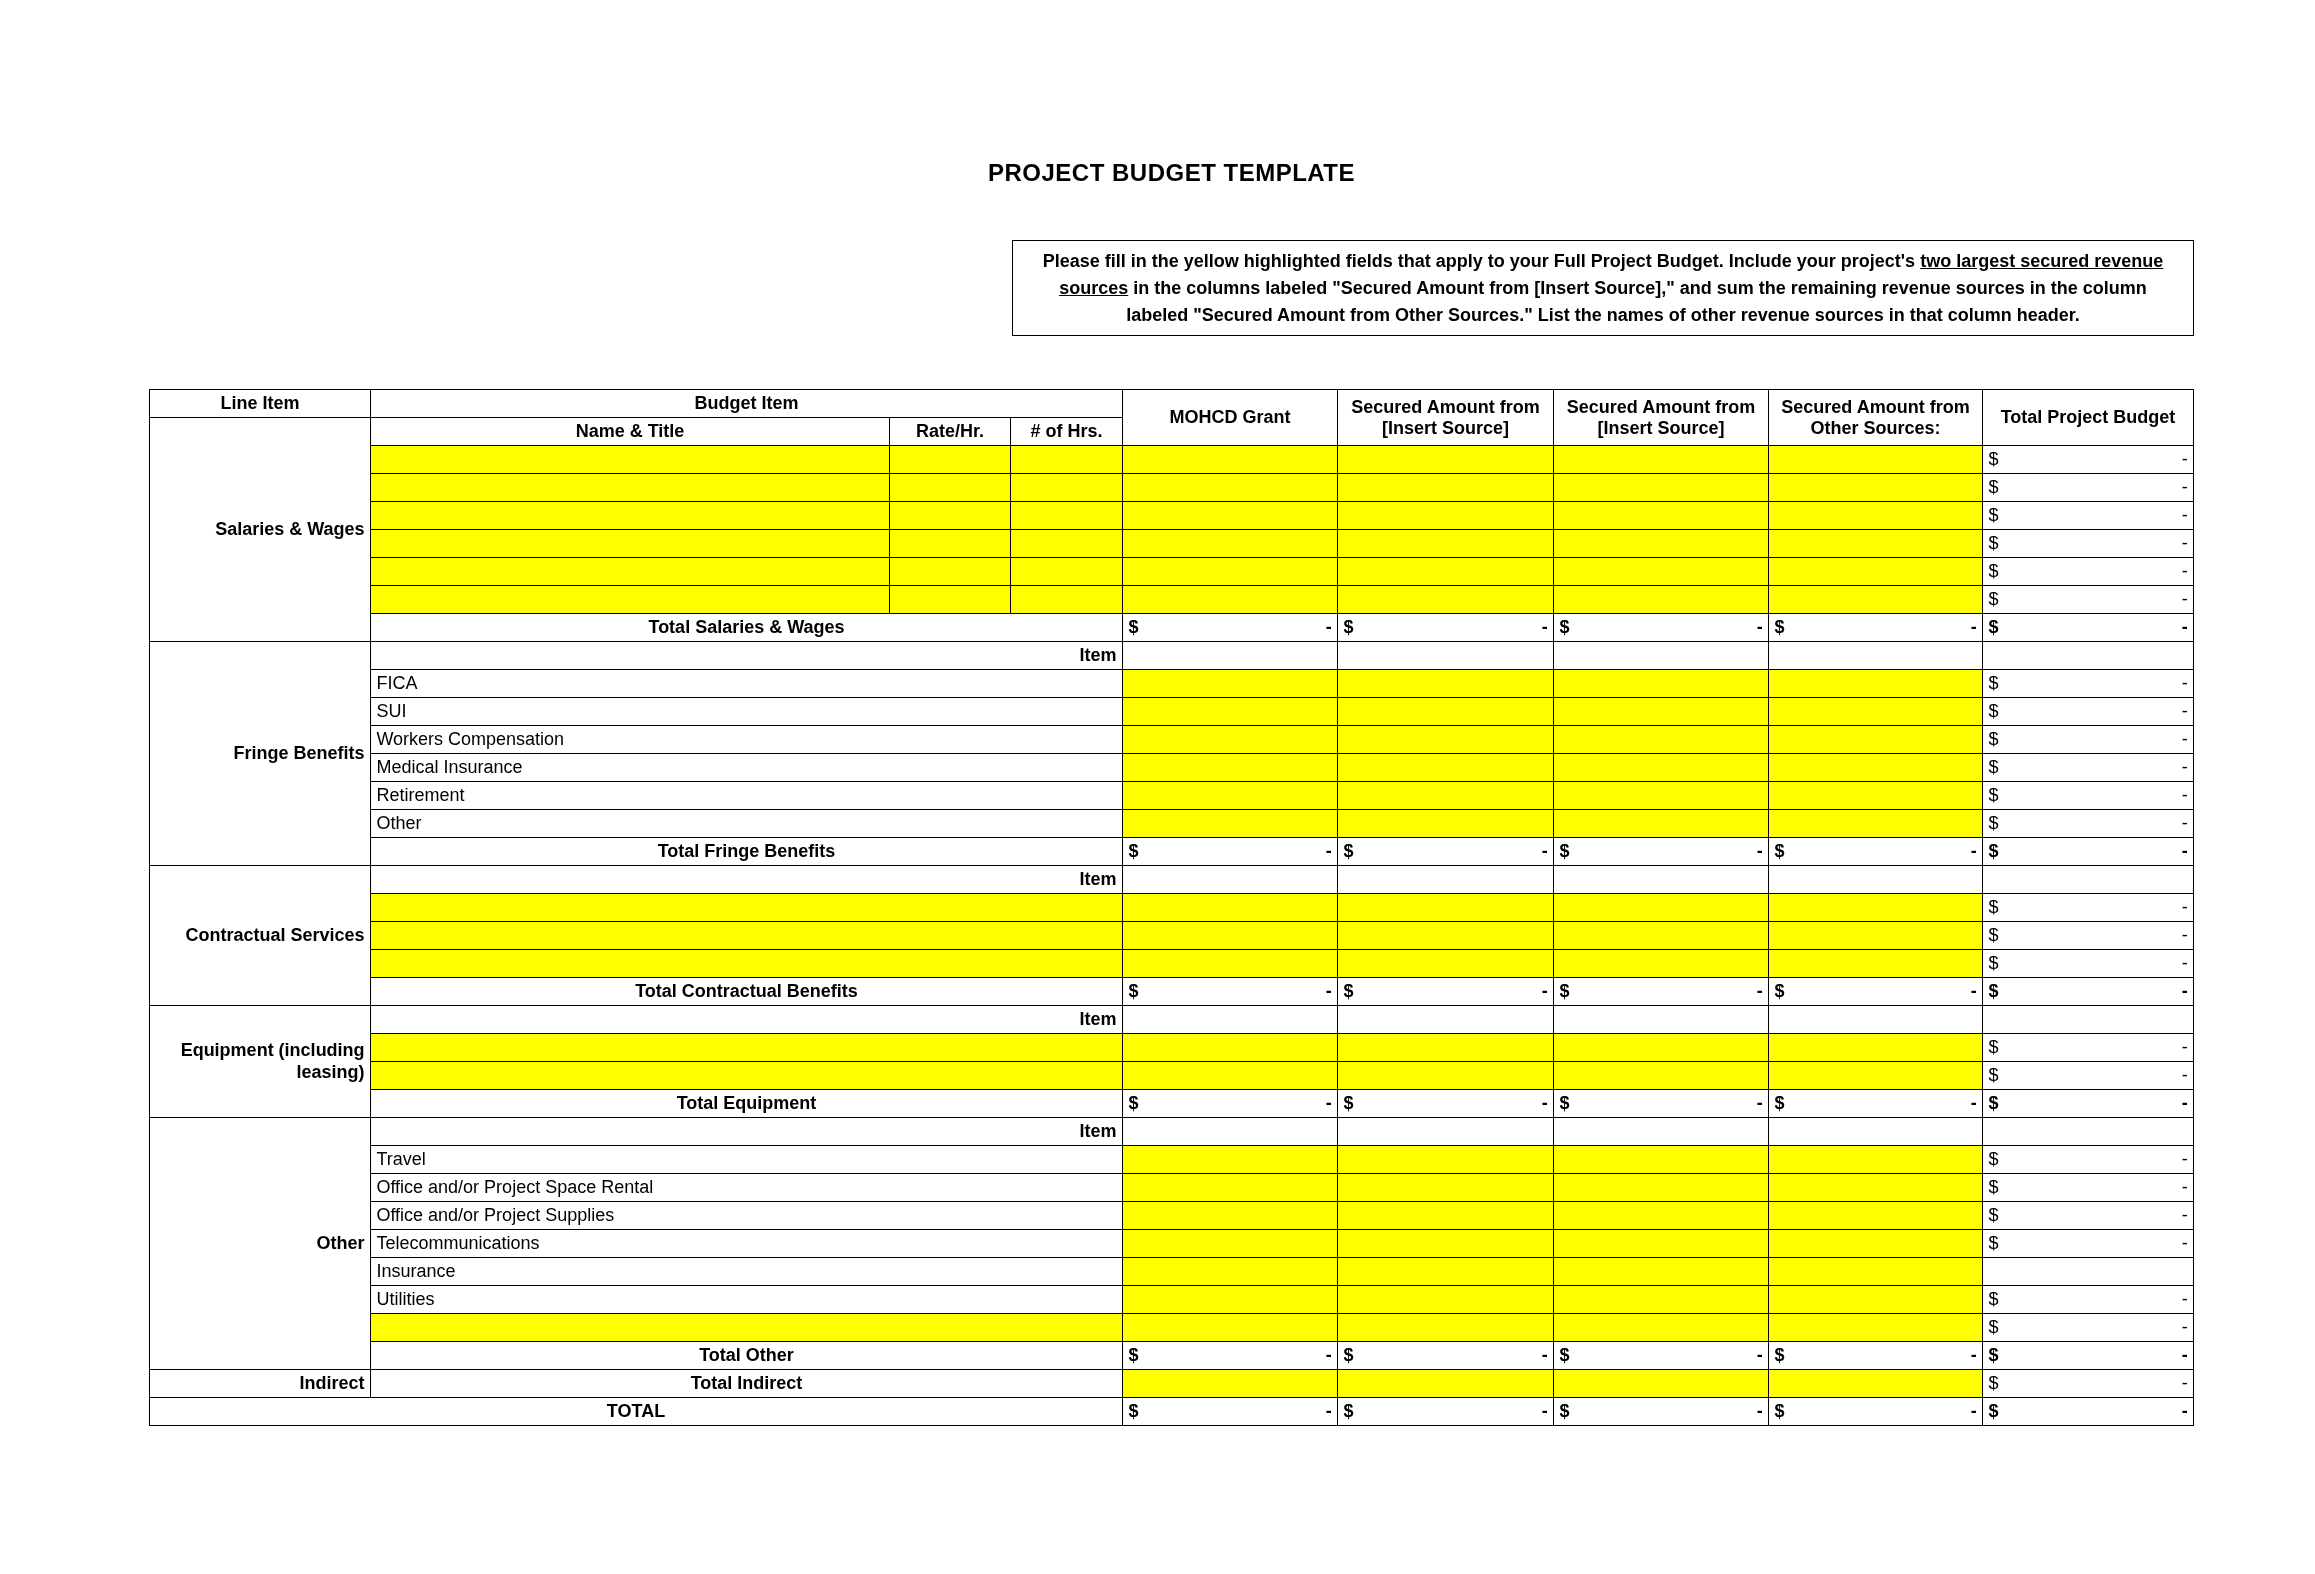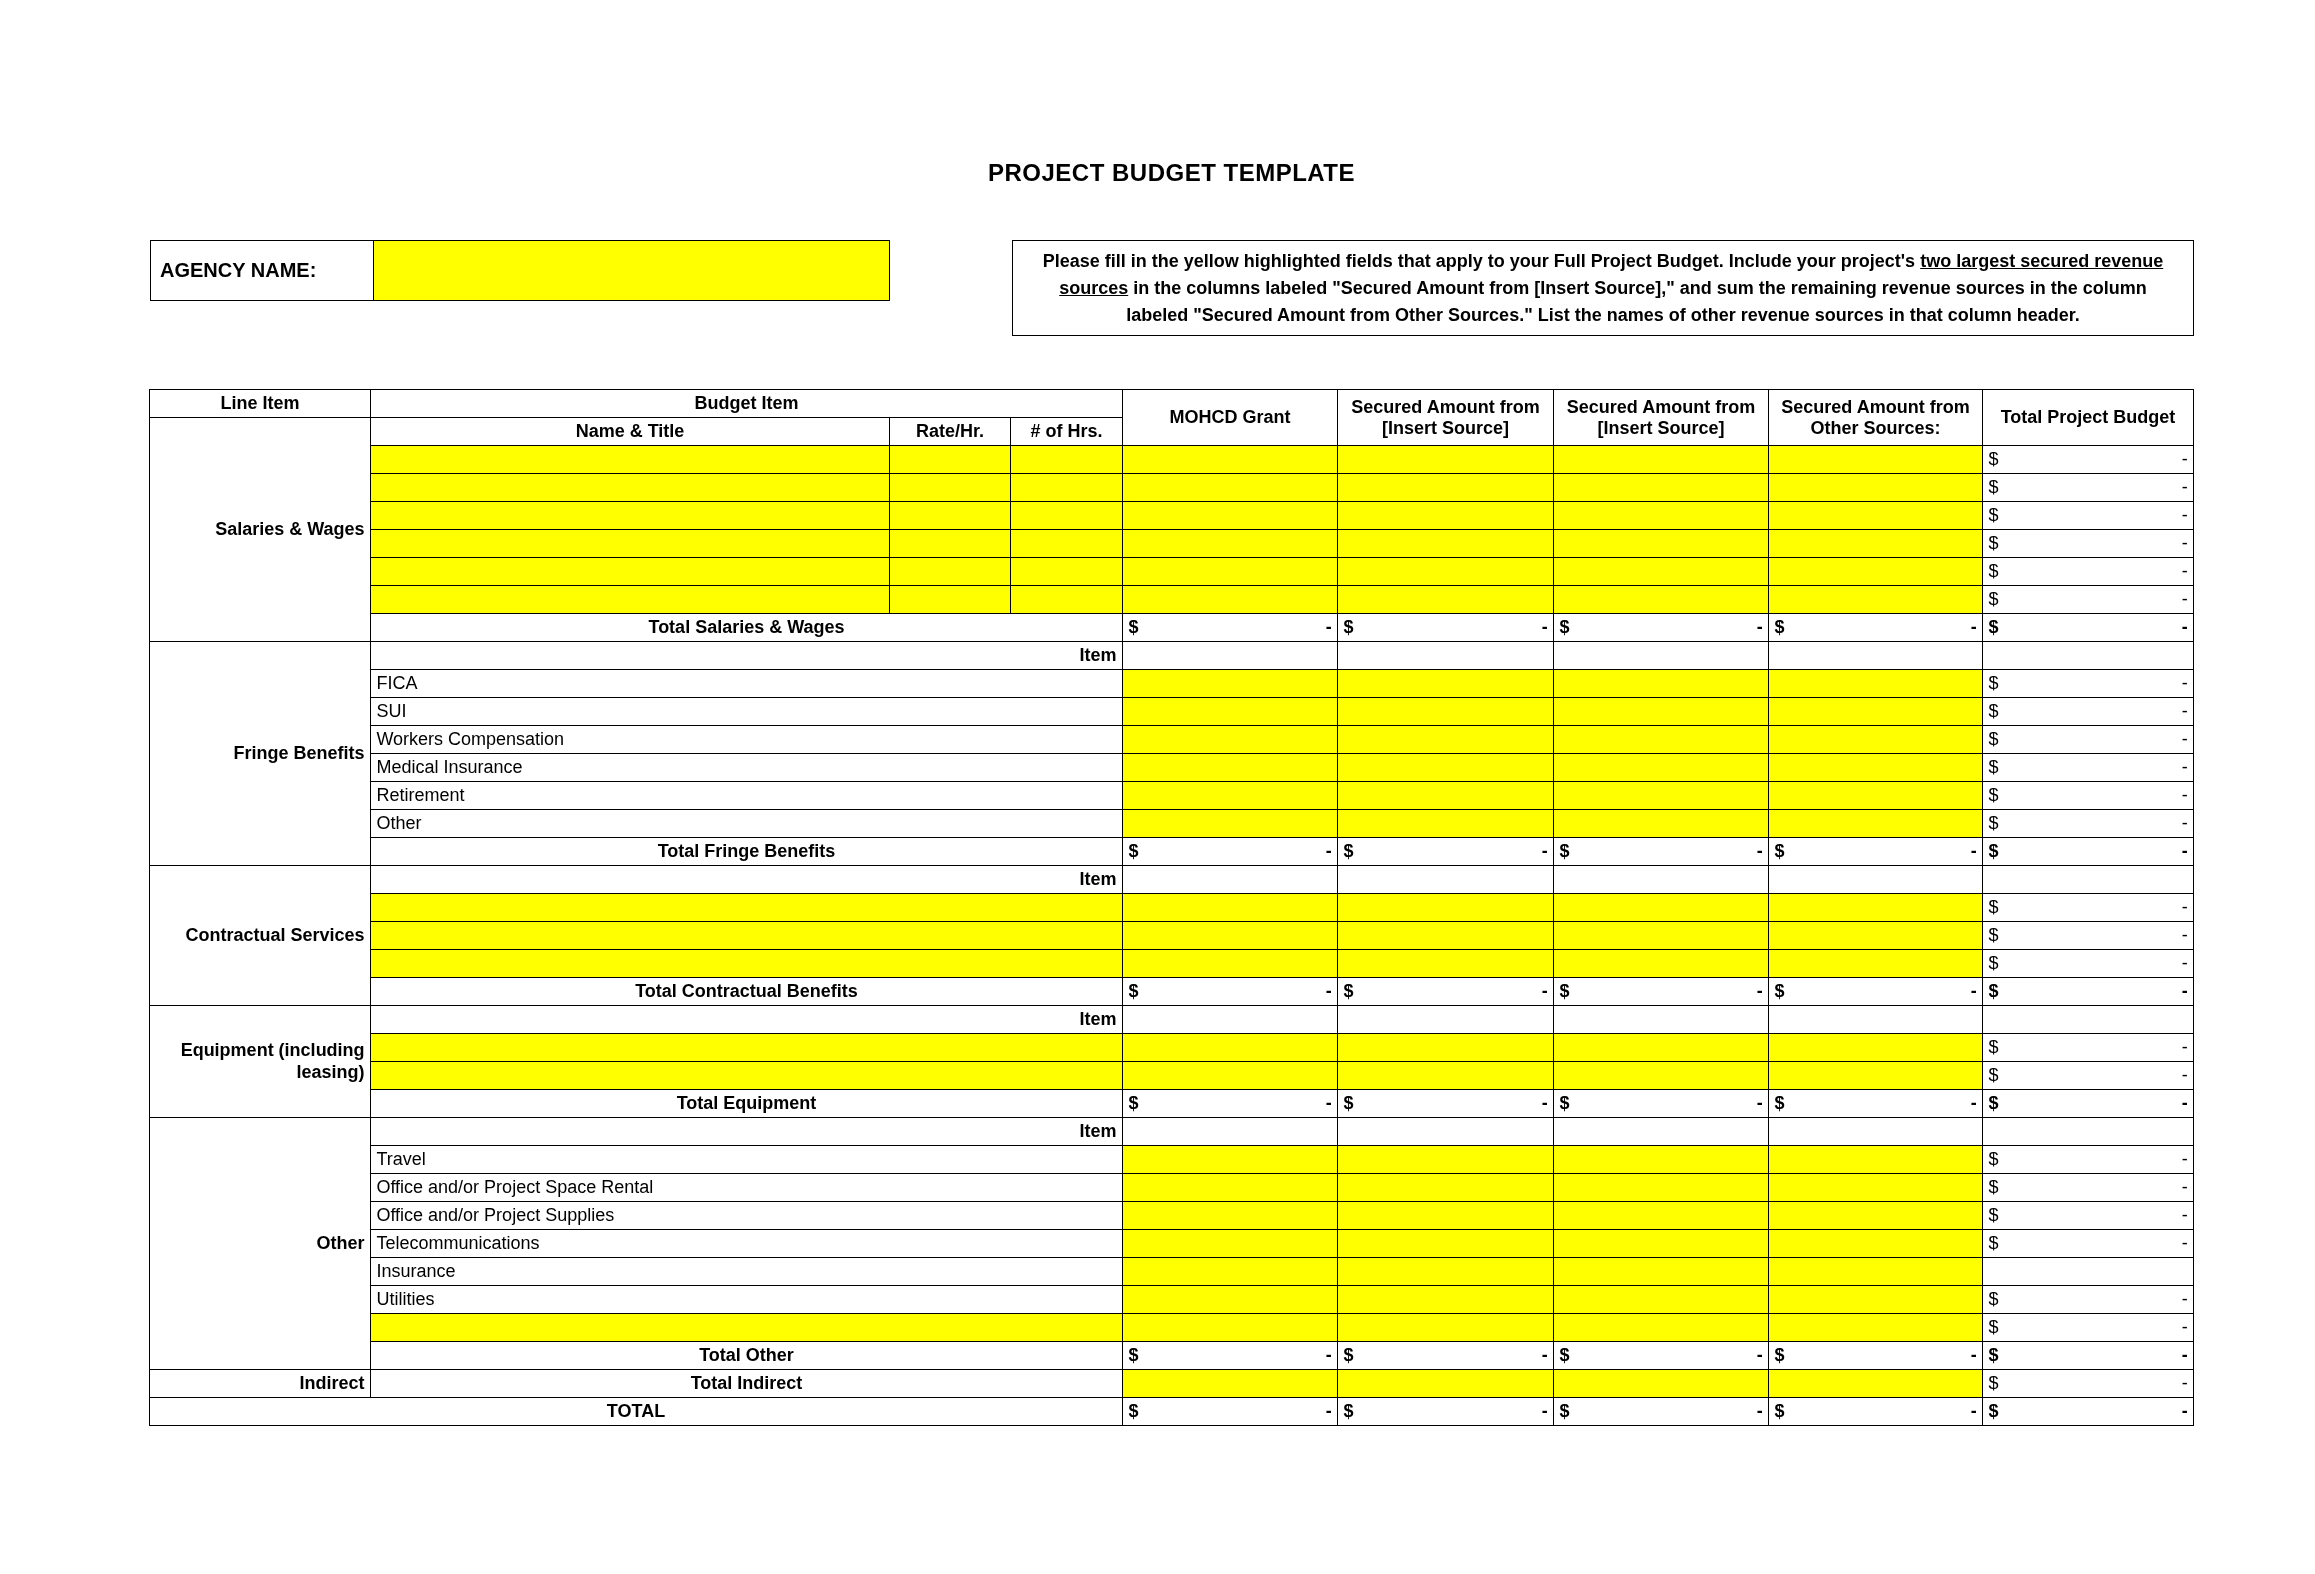--- a/index.html
+++ b/index.html
@@ -49,24 +49,20 @@
   .money.b { font-weight: 700; }
   .tpb { border-top: 0.9px solid #9fb3d1; border-bottom: 0.9px solid #9fb3d1; }
 </style>
 </head>
 <body>
 
 <h1 class="title">PROJECT BUDGET TEMPLATE</h1>
 
 <table class="meta">
   <tbody>
-    <tr>
-      <td class="meta-label">AGENCY NAME:</td>
-      <td class="meta-value yellow"></td>
-    </tr>
   </tbody>
 </table>
 
 <div class="instructions">
   <div class="instructions-text"><span>Please fill in the yellow highlighted fields that apply to your Full Project Budget. Include your project's </span><span class="u">two largest secured revenue sources</span><span> in the columns labeled "Secured Amount from [Insert Source]," and sum the remaining revenue sources in the column labeled "Secured Amount from Other Sources." List the names of other revenue sources in that column header.</span></div>
 </div>
 
 <table class="budget">
   <colgroup>
     <col style="width:221px">

